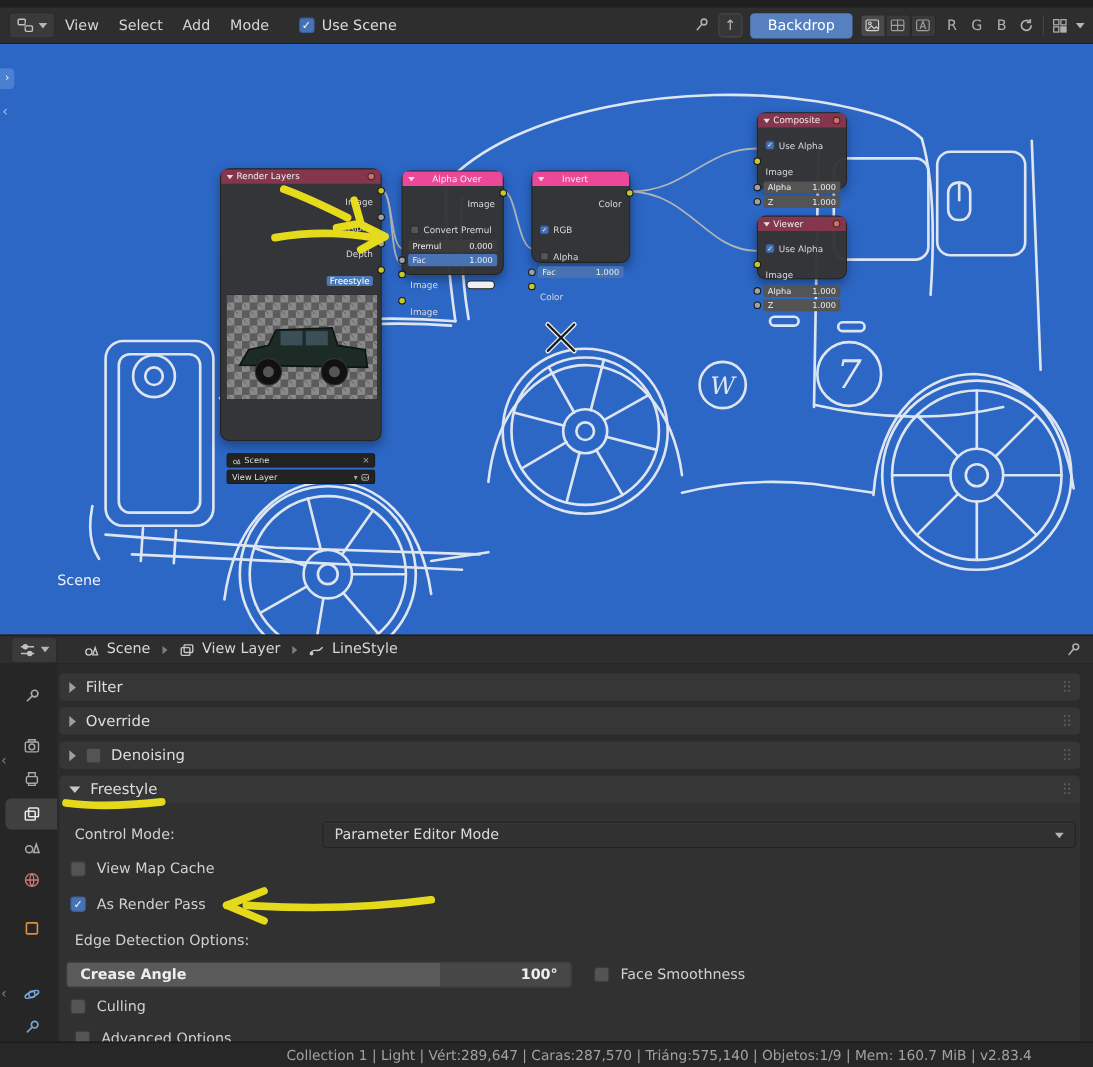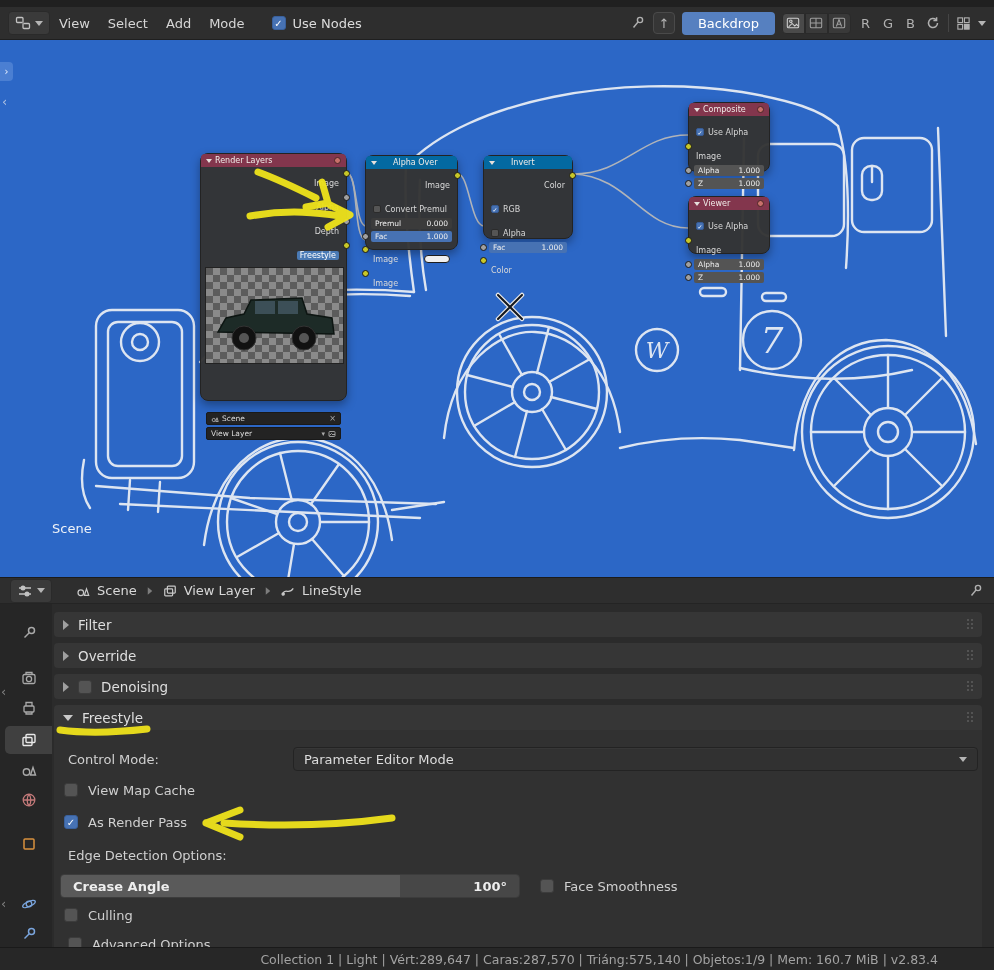--- a/index.html
+++ b/index.html
@@ -38,21 +38,21 @@
                border-radius:0 4px 4px 0; color:#eaf1ff; font-size:10px; display:flex; align-items:center;
                justify-content:center; }
   .edgearrow { position:absolute; font-size:13px; color:#cfd8ea; opacity:.8; }
   .scenelabel { position:absolute; left:52px; top:481px; font-size:13px; color:#eef2f8; }
 
   .node { position:absolute; background:rgba(52,52,52,.97); border:1px solid #232323; border-radius:8px;
           box-shadow:0 4px 10px rgba(0,0,0,.35); font-size:8px; color:#d8d8d8; }
   .nhead { height:13px; border-radius:4px 4px 0 0; display:flex; align-items:center; gap:3px;
            padding:0 5px; font-size:8px; color:#f0ece8; }
   .hdr-red { background:#83364d; }
-  .hdr-olive { background:#0369a1;gap:16px; }
+  .hdr-olive { background:#ec4899;gap:16px; }
   .tri-d { width:0; height:0; border-left:3.5px solid transparent; border-right:3.5px solid transparent;
            border-top:4.5px solid #e6e0dc; display:inline-block; flex:none; }
   .tri-r { width:0; height:0; border-top:5px solid transparent; border-bottom:5px solid transparent;
            border-left:6px solid #9f9f9f; display:inline-block; flex:none; }
   .tri-dn-p { width:0; height:0; border-left:5px solid transparent; border-right:5px solid transparent;
               border-top:6px solid #c9c9c9; display:inline-block; flex:none; }
   .hball { width:7px; height:7px; border-radius:50%; background:#c8706a; border:1px solid #4a2626;
            margin-left:auto; flex:none; }
   .nrow { position:relative; height:13px; display:flex; align-items:flex-start; padding:12px 7px; }
   .nrow.out { justify-content:flex-end; }
@@ -130,21 +130,21 @@
           <path d="M8 5 L8 11" stroke="#8f8f8f"></path>
       </svg>
       <span class="chev"></span>
     </div>
     <span class="menu">View</span>
     <span class="menu">Select</span>
     <span class="menu">Add</span>
     <span class="menu">Mode</span>
     <label class="cklabel">
       <span class="cbx on">✓</span>
-      <span>Use Nodes</span>
+      <span>Use Scene</span>
     </label>
     <div class="hright">
       <svg class="icon" width="16" height="16" viewBox="0 0 16 16" fill="none" stroke="#b0b0b0" stroke-width="1.4">
         <circle cx="10" cy="5" r="2.6"></circle>
           <path d="M8 7 L3.5 12.5"></path>
       </svg>
       <div class="upbtn">↑</div>
       <div class="backdropbtn">Backdrop</div>
       <div class="seg">
         <div class="segbtn">

